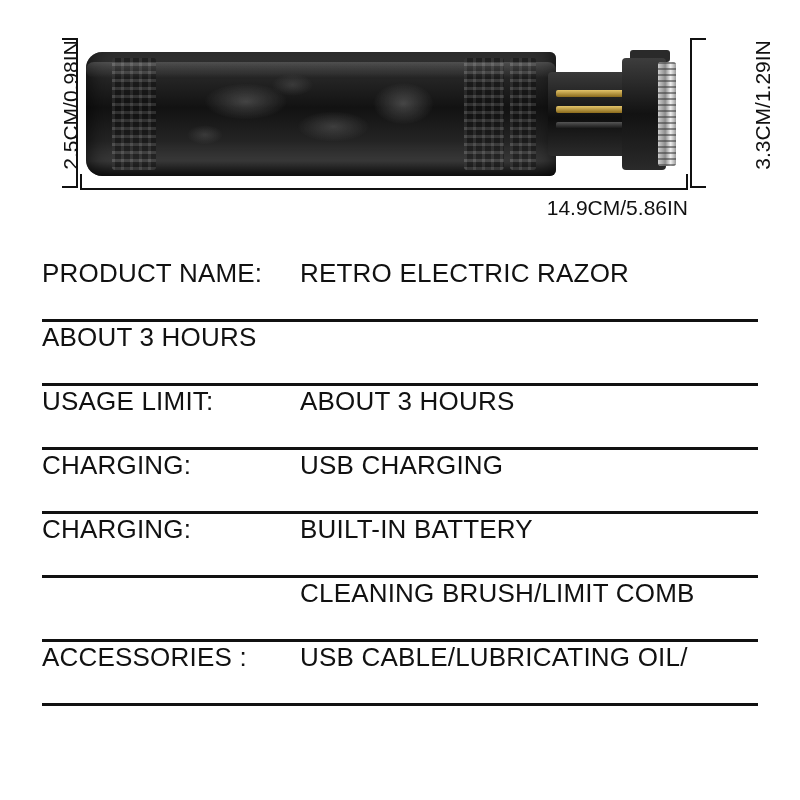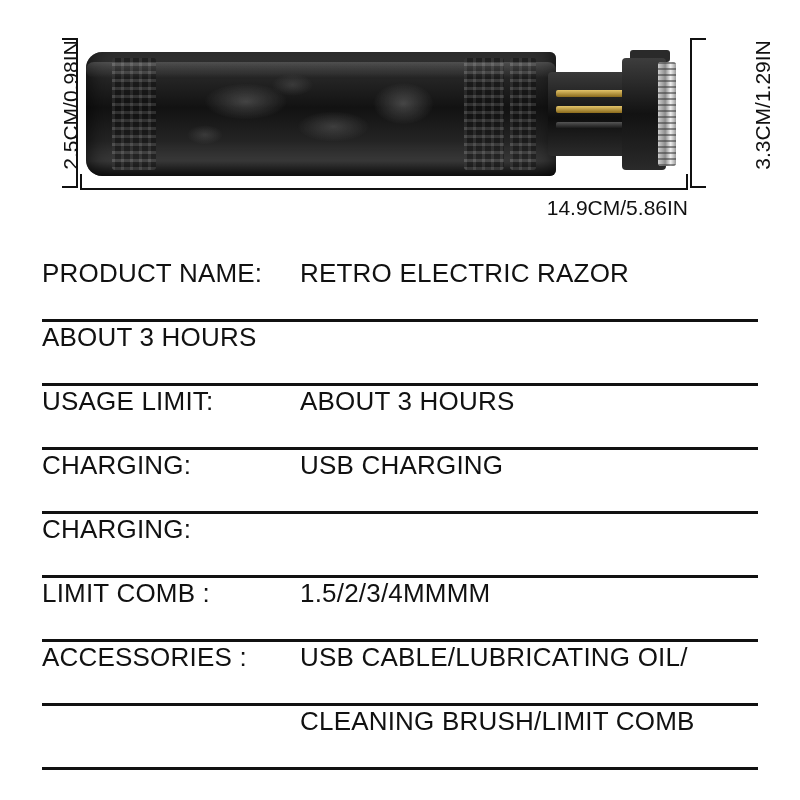--- a/index.html
+++ b/index.html
@@ -348,26 +348,23 @@
   <div class="spec-row">
     <div class="spec-label">USAGE LIMIT:</div>
     <div class="spec-value">ABOUT 3 HOURS</div>
   </div>
   <div class="spec-row">
     <div class="spec-label">CHARGING:</div>
     <div class="spec-value">USB CHARGING</div>
   </div>
   <div class="spec-row">
     <div class="spec-label">CHARGING:</div>
-  </div>
-  <div class="spec-row">
-    <div class="spec-label">LIMIT COMB :</div>
-    <div class="spec-value">1.5/2/3/4MMMM</div>
+    <div class="spec-value">BUILT-IN BATTERY</div>
+  </div>
+  <div class="spec-row">
+    <div class="spec-label"></div>
+    <div class="spec-value">CLEANING BRUSH/LIMIT COMB</div>
   </div>
   <div class="spec-row">
     <div class="spec-label">ACCESSORIES :</div>
     <div class="spec-value">USB CABLE/LUBRICATING OIL/</div>
   </div>
-  <div class="spec-row">
-    <div class="spec-label"></div>
-    <div class="spec-value">CLEANING BRUSH/LIMIT COMB</div>
-  </div>
 </div>
 
 </body></html>

